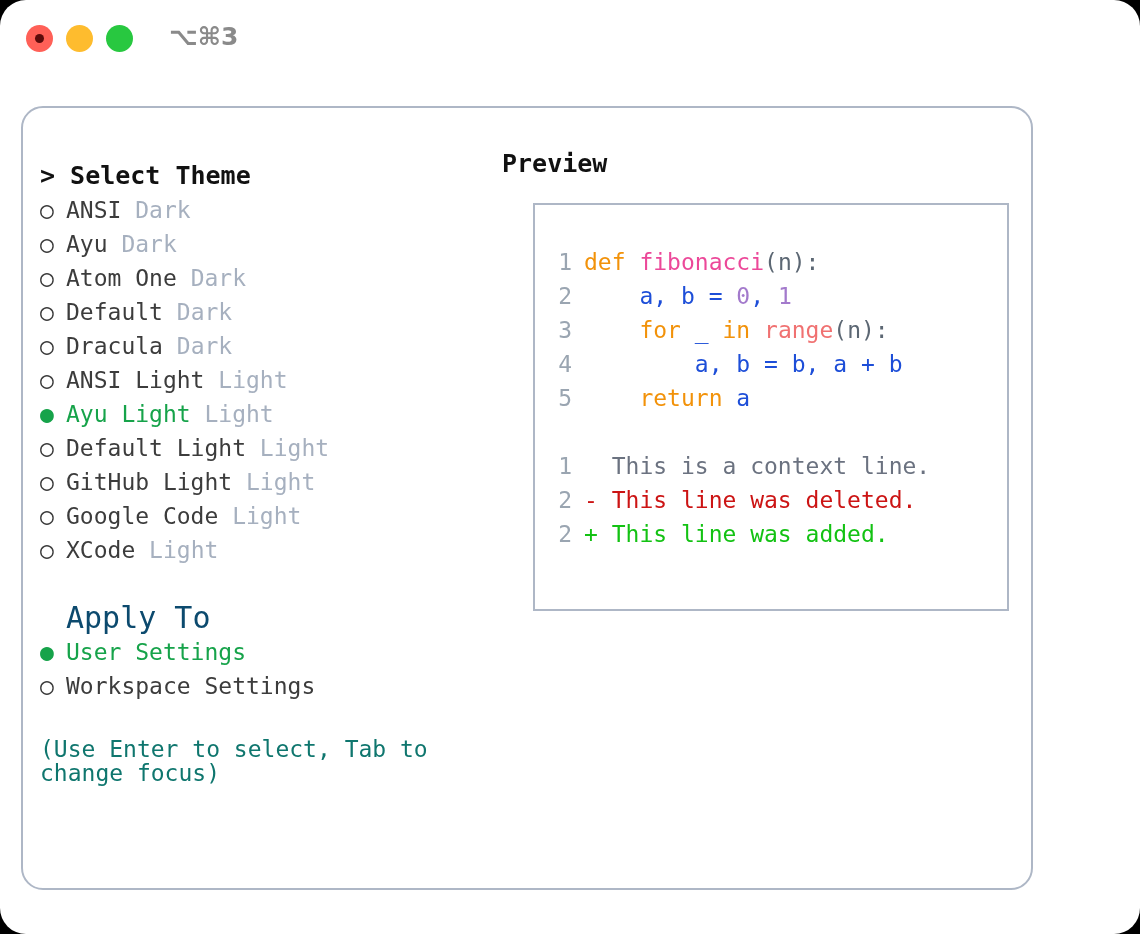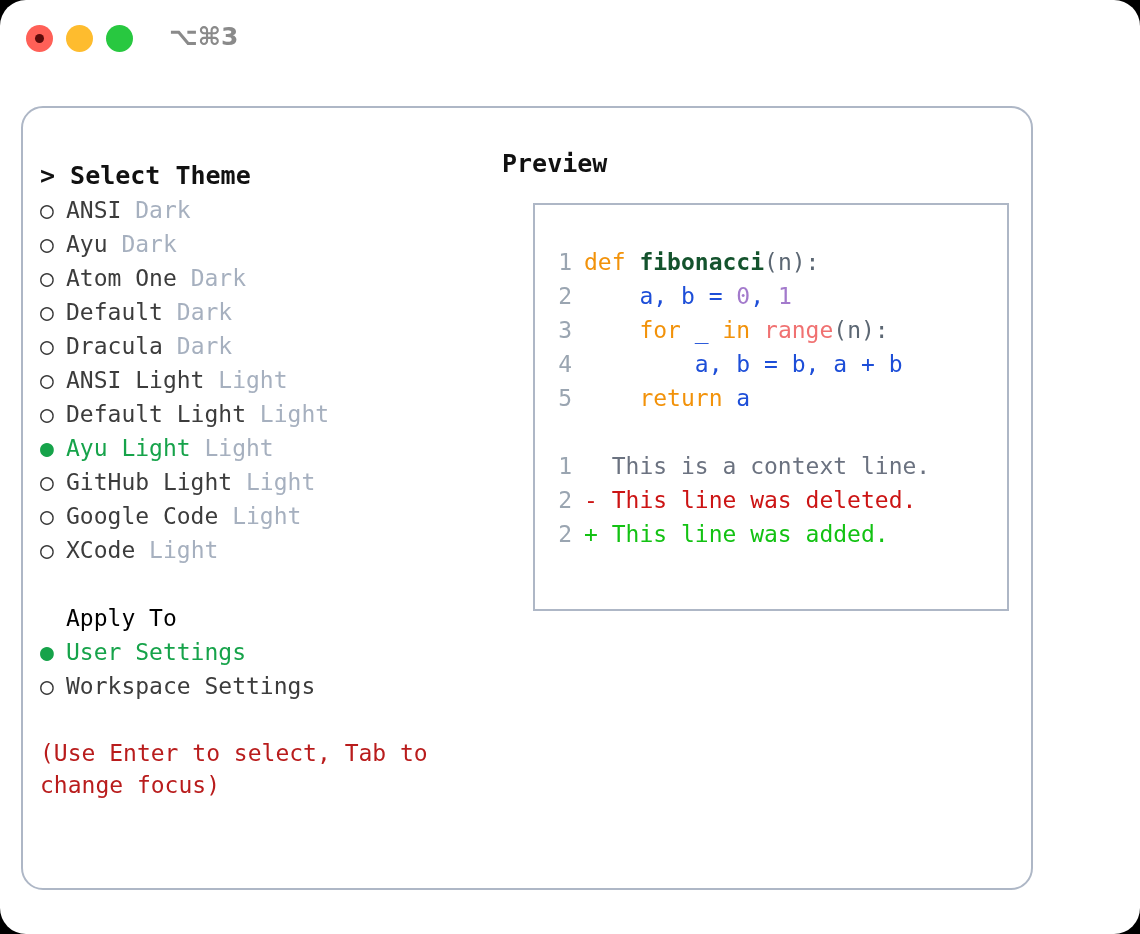--- a/index.html
+++ b/index.html
@@ -106,33 +106,33 @@
   .opt .bullet {
     display: inline-block;
     width: 26px;
     color: #3c3c3c;
   }
   .opt.selected { color: #16a34a; }
   .opt.selected .bullet { color: #16a34a; }
   .opt .variant { color: #a6b0bf; }
 
   .section-label {
-    font-size: 23px;
-    line-height: 34px;
-    color: #000000;
+    font-size: 30px;
+    line-height: 34px;
+    color: #0c4a6e;
     white-space: pre;
     padding-left: 26px;
   }
 
   .spacer-lg { height: 34px; }
 
   .hint {
     font-size: 23px;
-    line-height: 32px;
-    color: #b91c1c;
+    line-height: 24px;
+    color: #0f766e;
     width: 405px;
     white-space: normal;
     word-spacing: 0px;
   }
 
   
   .preview-box {
     position: absolute;
     left: 31px;
     top: 56px;
@@ -151,21 +151,21 @@
     white-space: pre;
   }
   .ln {
     display: inline-block;
     width: 22px;
     text-align: right;
     color: #9aa5b1;
     margin-right: 12px;
   }
   .kw   { color: #f2920a; text-align: center; }
-  .fn   { color: #14532d; font-weight: bold; }
+  .fn   { color: #ec4899; }
   .num  { color: #a37acc; }
   .bi   { color: #f07171; }
   .var  { color: #1d4ed8; }
   .punc { color: #5c6773; }
 
   .diff-ctx { color: #6b7280; }
   .diff-del { color: #cc1414; }
   .diff-add { color: #13c213; }
   .blank-line { height: 34px; }
 </style>
@@ -185,22 +185,22 @@
 
     <div class="pane-left">
       <div class="heading">&gt; Select Theme</div>
       <div id="theme-list">
           <div class="opt"><span class="bullet">○</span><span>ANSI</span><span class="variant"> Dark</span></div>
           <div class="opt"><span class="bullet">○</span><span>Ayu</span><span class="variant"> Dark</span></div>
           <div class="opt"><span class="bullet">○</span><span>Atom One</span><span class="variant"> Dark</span></div>
           <div class="opt"><span class="bullet">○</span><span>Default</span><span class="variant"> Dark</span></div>
           <div class="opt"><span class="bullet">○</span><span>Dracula</span><span class="variant"> Dark</span></div>
           <div class="opt"><span class="bullet">○</span><span>ANSI Light</span><span class="variant"> Light</span></div>
+          <div class="opt selected"><span class="bullet">●</span><span>Ayu Light</span><span class="variant"> Light</span></div>
           <div class="opt"><span class="bullet">○</span><span>Default Light</span><span class="variant"> Light</span></div>
-          <div class="opt selected"><span class="bullet">●</span><span>Ayu Light</span><span class="variant"> Light</span></div>
           <div class="opt"><span class="bullet">○</span><span>GitHub Light</span><span class="variant"> Light</span></div>
           <div class="opt"><span class="bullet">○</span><span>Google Code</span><span class="variant"> Light</span></div>
           <div class="opt"><span class="bullet">○</span><span>XCode</span><span class="variant"> Light</span></div>
         </div>
 
       <div class="spacer-lg"></div>
 
       <div class="section-label">Apply To</div>
       <div id="apply-list">
           <div class="opt selected"><span class="bullet">●</span><span>User Settings</span></div>

